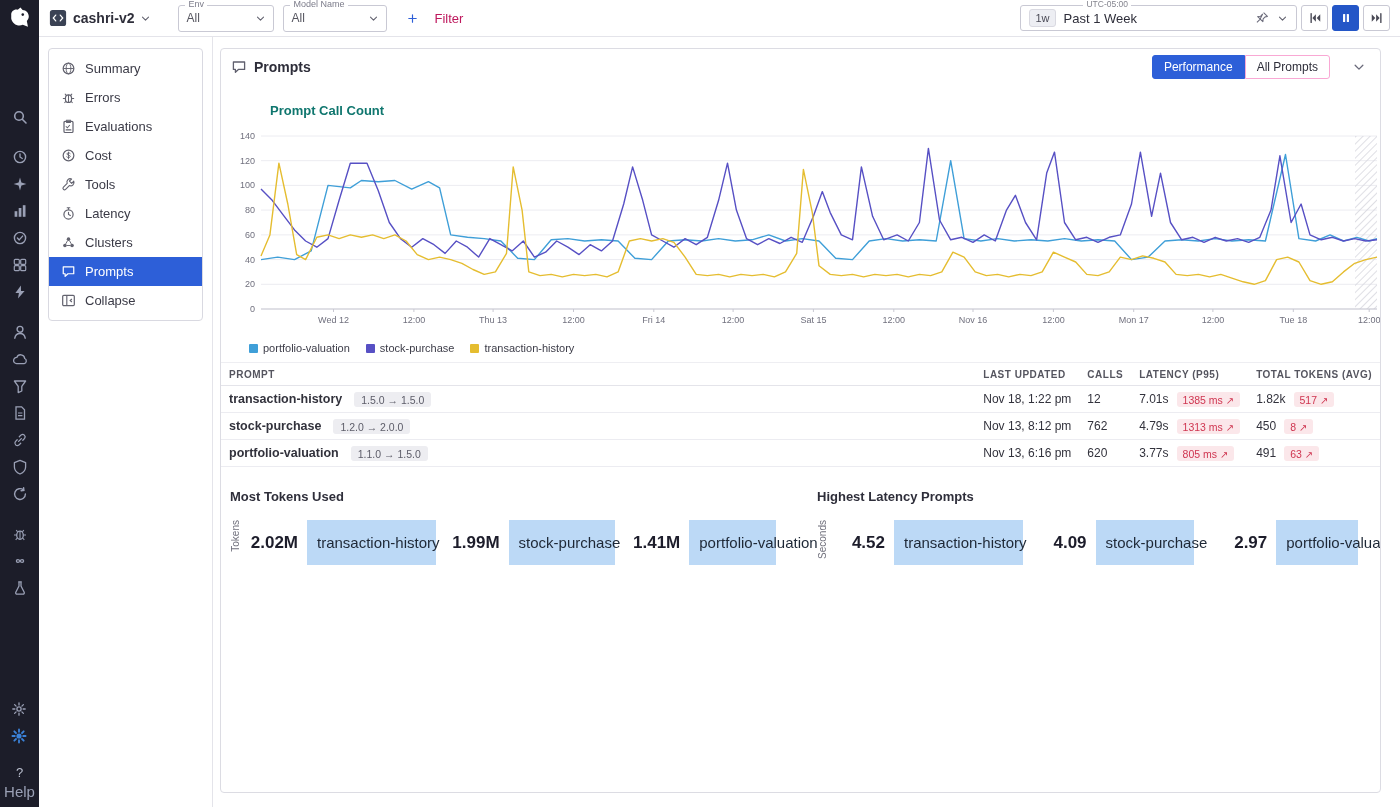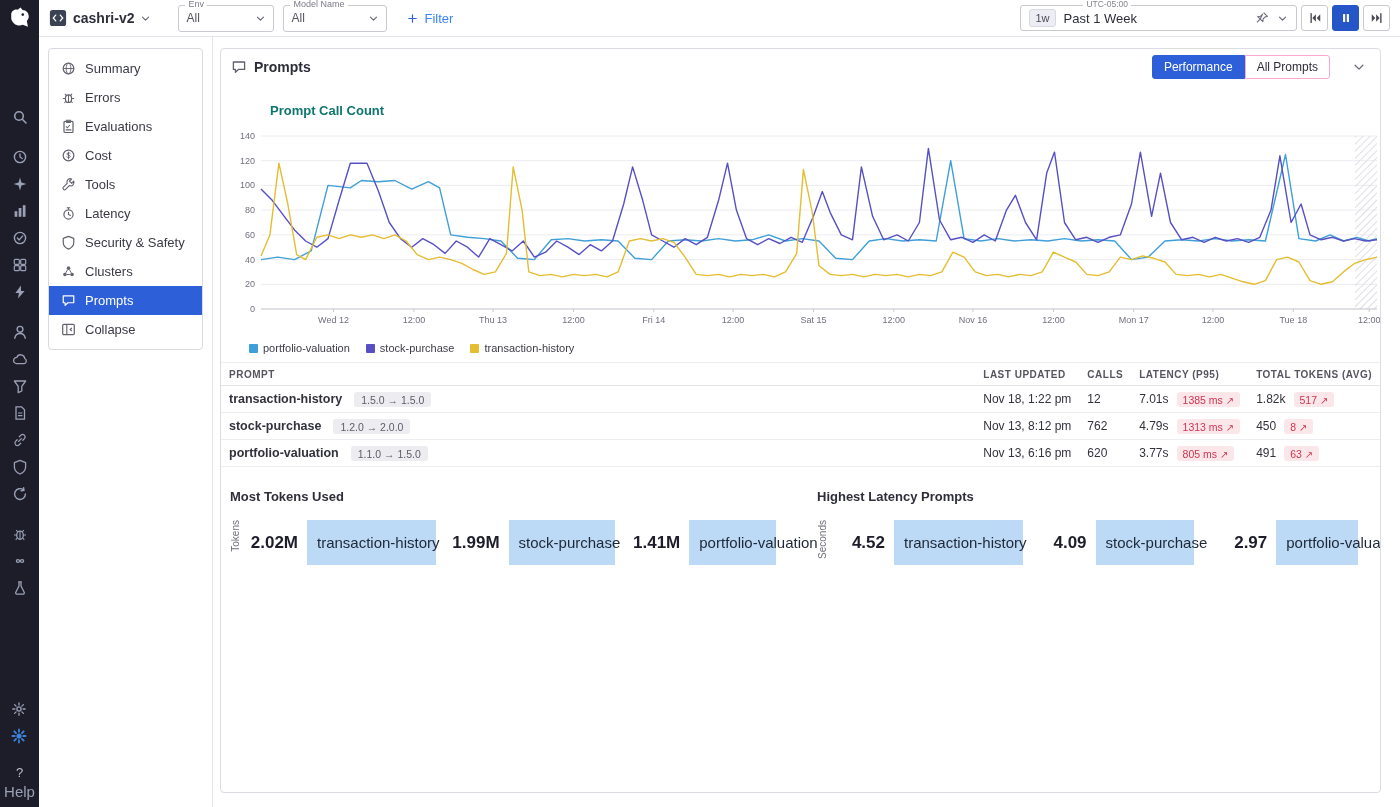--- a/index.html
+++ b/index.html
@@ -31,21 +31,21 @@
   .ic16 svg, .ic12 svg, .ic14 svg { width:100%; height:100%; display:block; }
   .ic16 { width:16px; height:16px; display:inline-block; }
   .ic14 { width:14px; height:14px; display:inline-block; }
   .ic12 { width:11px; height:11px; display:inline-block; color:#5f5f6d; }
   .select { position:relative; display:flex; align-items:center; border:1px solid #c9c9d4; border-radius:3px;
     height:27px; padding:0 7px; cursor:pointer; background:#fff; }
   .select .flabel { position:absolute; top:-7px; left:6px; background:#fff; font-size:9px; color:#7c7c8a; padding:0 3px; }
   .select .val { font-size:12px; color:#55555f; flex:1; }
   .sel-env { width:96px; margin-left:27px; }
   .sel-model { width:104px; margin-left:9px; }
-  .filter-btn { display:flex; align-items:center; gap:6px; color:#3b82f6; font-size:13px; margin-left:20px; cursor:pointer; }
+  .filter-btn { display:flex; align-items:center; gap:16px; color:#be185d; font-size:13px; margin-left:20px; cursor:pointer; }
   .filter-btn .ic12 { color:#2d5fd8; }
 
   .top-right { margin-left:auto; display:flex; gap:4px; }
   .time-box { position:relative; display:flex; align-items:center; gap:8px; border:1px solid #c9c9d4;
     border-radius:3px; height:26px; padding:0 8px; cursor:pointer; }
   .tz { position:absolute; top:-7px; left:62px; background:#fff; font-size:8.5px; color:#85858f; padding:0 3px; }
   .preset { background:#edeef3; border:1px solid #d9d9e1; border-radius:3px; font-size:11px; color:#4a4a56;
     padding:0 5px; line-height:16px; }
   .range { font-size:13px; color:#2e2e3a; margin-right:110px; }
   .time-box .ic14 { color:#6b6b7b; }
@@ -375,28 +375,20 @@
               <span data-name="sidebar-item-label">Tools</span>
             </div>
             <div class="nav-item" data-name="sidebar-item-latency">
               <span class="ic" data-name="stopwatch-icon">
                 <svg viewBox="0 0 16 16" width="100%" height="100%">
                   <circle cx="8" cy="9" r="4.9" fill="none" stroke="currentColor" stroke-width="1.3"></circle>
                   <path d="M8 6.6V9l2 1.2M6.6 1.8h2.8M8 1.8v1.6" fill="none" stroke="currentColor" stroke-width="1.2" stroke-linecap="round"></path>
                 </svg>
               </span>
               <span data-name="sidebar-item-label">Latency</span>
-            </div>
-            <div class="nav-item" data-name="sidebar-item-security-safety">
-              <span class="ic" data-name="security-icon">
-                <svg viewBox="0 0 16 16" width="100%" height="100%">
-                  <path d="M8 1.4l5.6 2.2V8c0 3.5-2.4 5.7-5.6 7-3.2-1.3-5.6-3.5-5.6-7V3.6Z" fill="none" stroke="currentColor" stroke-width="1.3" stroke-linejoin="round"></path>
-                </svg>
-              </span>
-              <span data-name="sidebar-item-label">Security &amp; Safety</span>
             </div>
             <div class="nav-item" data-name="sidebar-item-clusters">
               <span class="ic" data-name="cluster-icon">
                 <svg viewBox="0 0 16 16" width="100%" height="100%">
                   <circle cx="8" cy="4.4" r="1.9" fill="currentColor"></circle>
                   <circle cx="4.2" cy="11.2" r="1.9" fill="currentColor"></circle>
                   <circle cx="11.8" cy="11.2" r="1.9" fill="currentColor"></circle>
                   <path d="M7 6 5 9.5M9 6l2 3.5M6.1 11.2h3.8" stroke="currentColor" stroke-width="1"></path>
                 </svg>
               </span>

